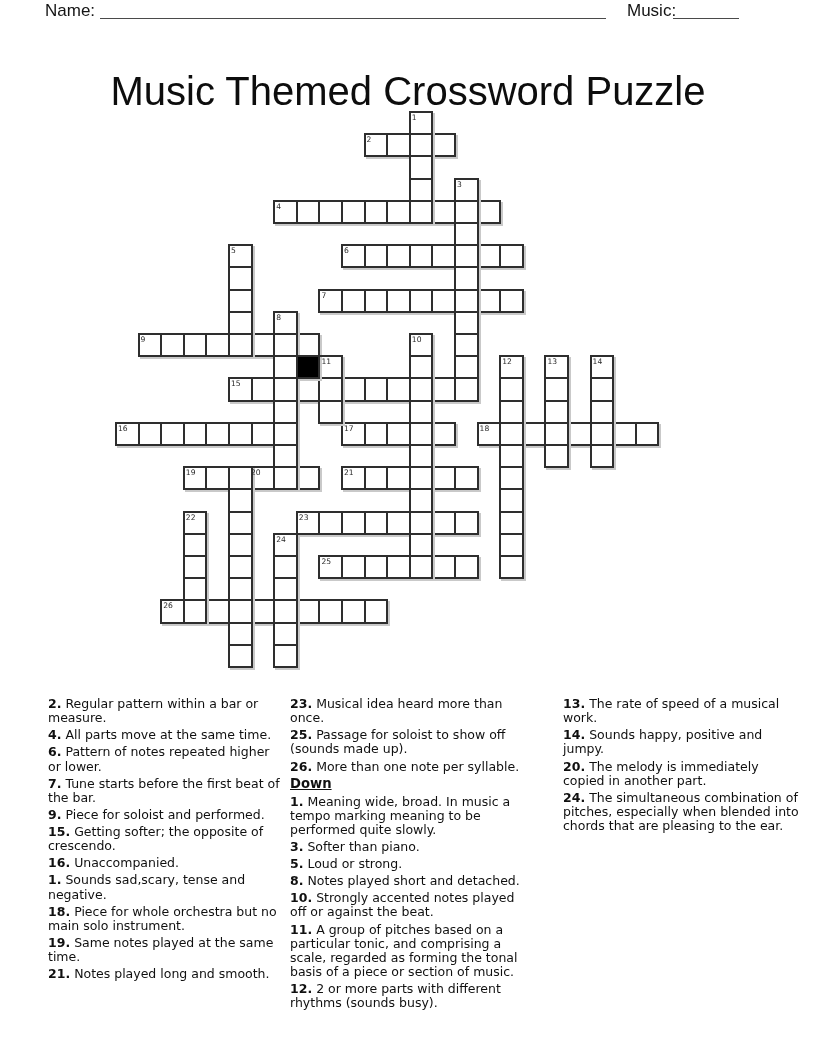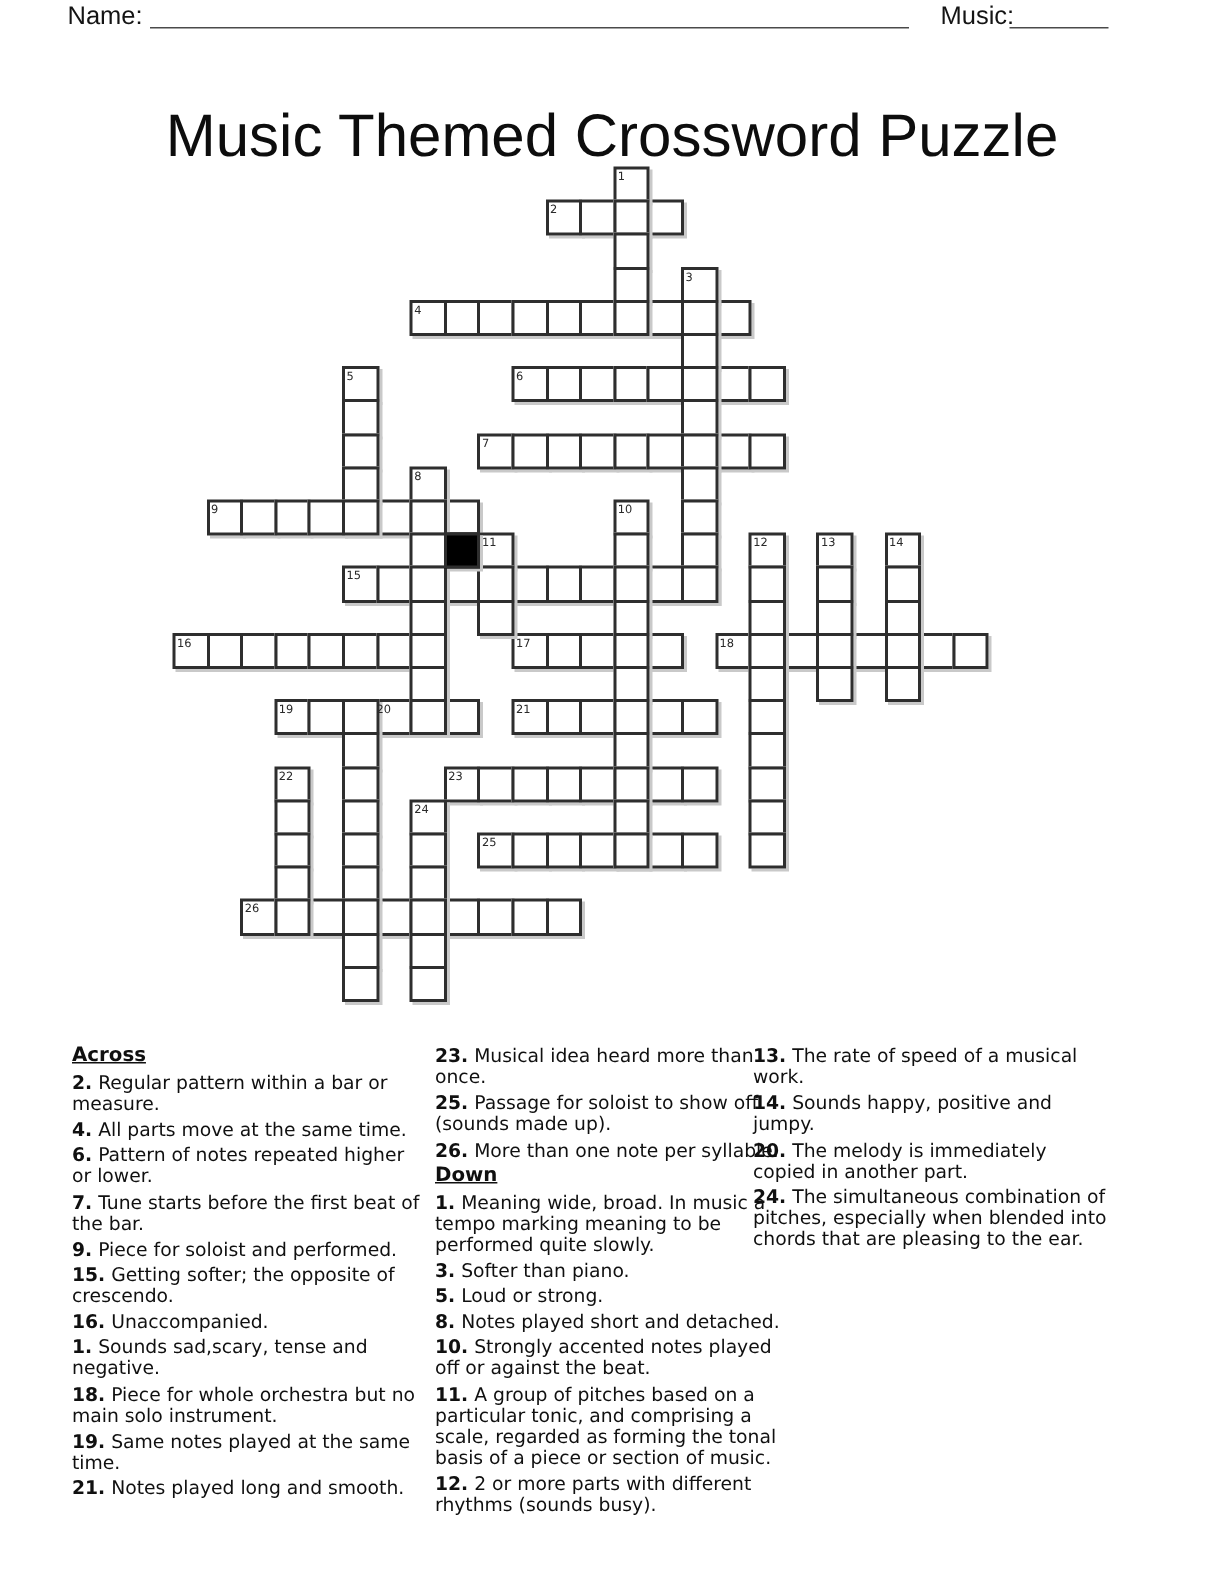--- a/index.html
+++ b/index.html
@@ -25,21 +25,21 @@
   .cell.black{background:#000000;}
   .cellnum{position:absolute;font-family:"DejaVu Sans",sans-serif;
            font-size:7.6px;line-height:1;color:#2a2a2a;z-index:5;}
 
   
   #clues{position:absolute;top:697px;left:0;width:816px;
          font-family:"DejaVu Sans",sans-serif;font-size:12.5px;line-height:1.13;color:#101010;}
   .clue-col{position:absolute;top:0;}
   .col-0{left:48px;width:233px;}
   .col-1{left:290px;width:236px;}
-  .col-2{left:502px;width:240px;}
+  .col-2{left:563px;width:240px;}
   .clue-header{font-weight:bold;font-size:13.2px;text-decoration:underline;margin:0 0 3px 0;}
   .clue{margin:0 0 3px 0;}
   .clue b{font-weight:bold;}
 </style>
 </head>
 <body>
 
 <div>
   <span id="name-label" class="hdr-label">Name:</span>
   <div id="name-line" class="hdr-line"></div>
@@ -264,21 +264,20 @@
     <div class="cellnum" style="left: 502.2px; top: 358.2px;">12</div>
     <div class="cellnum" style="left: 547.4px; top: 358.2px;">13</div>
     <div class="cellnum" style="left: 592.6px; top: 358.2px;">14</div>
     <div class="cellnum" style="left: 231px; top: 469.2px; margin-left: 20px;">20</div>
     <div class="cellnum" style="left: 185.8px; top: 513.6px;">22</div>
     <div class="cellnum" style="left: 276.2px; top: 535.8px;">24</div>
   </div>
 
 <div id="clues">
     <div class="clue-col col-0">
-      <div class="clue-header">Across</div>
       <div class="clue"><b>2.</b><span> Regular pattern within a bar or measure.</span></div>
       <div class="clue"><b>4.</b><span> All parts move at the same time.</span></div>
       <div class="clue"><b>6.</b><span> Pattern of notes repeated higher or lower.</span></div>
       <div class="clue"><b>7.</b><span> Tune starts before the first beat of the bar.</span></div>
       <div class="clue"><b>9.</b><span> Piece for soloist and performed.</span></div>
       <div class="clue"><b>15.</b><span> Getting softer; the opposite of crescendo.</span></div>
       <div class="clue"><b>16.</b><span> Unaccompanied.</span></div>
       <div class="clue"><b>1.</b><span> Sounds sad,scary, tense and negative.</span></div>
       <div class="clue"><b>18.</b><span> Piece for whole orchestra but no main solo instrument.</span></div>
       <div class="clue"><b>19.</b><span> Same notes played at the same time.</span></div>

